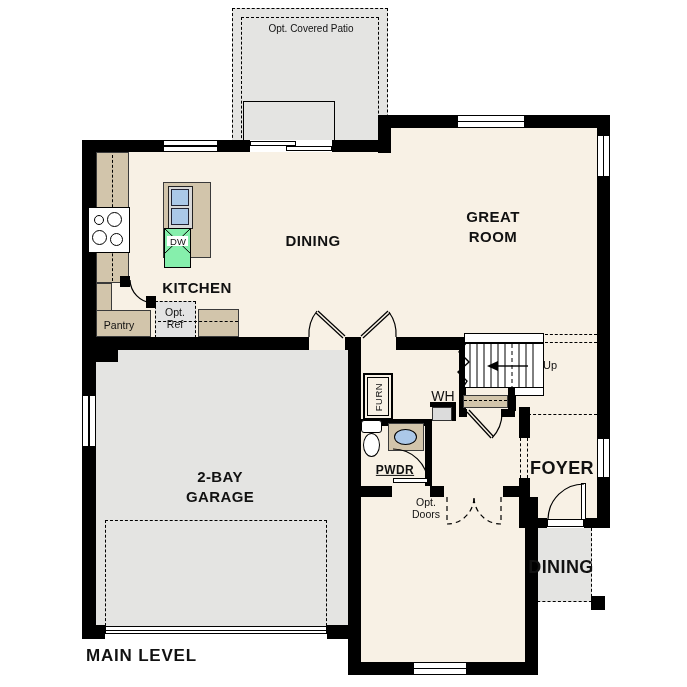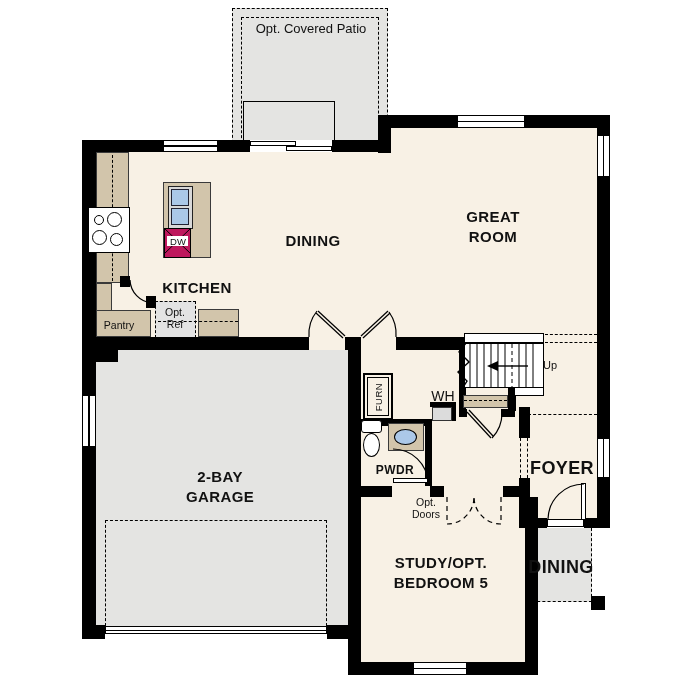--- a/index.html
+++ b/index.html
@@ -12,21 +12,21 @@
   .win{position:absolute;box-sizing:border-box;background:#fff;border:1.5px solid #000;}
   .win i.h{position:absolute;left:0;right:0;top:50%;height:1.5px;margin-top:-0.75px;background:#000;}
   .win i.v{position:absolute;top:0;bottom:0;left:50%;width:1.5px;margin-left:-0.75px;background:#000;}
   .whitebar{position:absolute;box-sizing:border-box;background:#fff;border:1.5px solid #000;}
   .dash-h{position:absolute;box-sizing:border-box;border-top:1.5px dashed #000;height:0;}
   .dash-v{position:absolute;box-sizing:border-box;border-left:1.5px dashed #000;width:0;}
   .dashrect{position:absolute;box-sizing:border-box;border:1.5px dashed #000;}
   .lbl{position:absolute;transform:translate(-50%,-50%);color:#111;font-weight:bold;font-size:15px;
        letter-spacing:.4px;white-space:nowrap;text-align:center;line-height:1.35;}
   .lbl.md{font-size:18px;}
-  .lbl.sm{font-size:12px;}
+  .lbl.sm{font-size:12px;text-decoration:underline;}
   .lbl.tiny{font-weight:normal;font-size:10.5px;letter-spacing:0;line-height:1.15;}
   .circ{position:absolute;box-sizing:border-box;border:1.3px solid #000;border-radius:50%;background:#fff;}
   svg.overlay{position:absolute;left:0;top:0;pointer-events:none;}
 </style>
 </head>
 <body>
 
 <div id="plan">
 
   <div class="fill" style="left:96px;top:150px;width:292px;height:200px"></div>
@@ -133,21 +133,21 @@
     <div class="circ" style="left:18px;top:4px;width:15px;height:15px"></div>
     <div class="circ" style="left:3px;top:22px;width:15px;height:15px"></div>
     <div class="circ" style="left:21px;top:25px;width:13px;height:13px"></div>
   </div>
 
   <div class="tan" style="left:163px;top:182px;width:48px;height:76px"></div>
   <div class="abs" style="left:168px;top:186px;width:25px;height:43px;background:#d8d8d8;border:1px solid #222">
     <div class="abs" style="left:2px;top:2px;width:18px;height:17px;background:#abc8e8;border:1px solid #223"></div>
     <div class="abs" style="left:2px;top:21px;width:18px;height:17px;background:#abc8e8;border:1px solid #223"></div>
   </div>
-  <div class="abs" style="left:164px;top:228px;width:27px;height:30px;background:#be185d;border:1px solid #000">
+  <div class="abs" style="left:164px;top:228px;width:27px;height:40px;background:#86efac;border:1px solid #000">
     <svg width="27" height="26" style="position:absolute;left:-1px;top:-1px">
       <line x1="0" y1="0" x2="27" y2="26" stroke="#000" stroke-width="1"></line>
       <line x1="27" y1="0" x2="0" y2="26" stroke="#000" stroke-width="1"></line>
       <rect x="3" y="8" width="21" height="10" fill="#fff"></rect>
     </svg>
     <div class="lbl tiny" style="left:13px;top:13px;font-size:9.5px">DW</div>
   </div>
 
   <div class="abs" style="left:363px;top:373px;width:30px;height:47px;border:2px solid #000;background:#f8f1e5">
     <div class="abs" style="left:2px;top:2px;right:2px;bottom:2px;border:1px solid #000"></div>
@@ -213,43 +213,40 @@
     <path d="M 584 484 A 36 36 0 0 0 548 519" stroke="#000" stroke-width="1.2" fill="none"></path>
 
     <g stroke="#000" stroke-width="1.2" fill="none" stroke-dasharray="5,4">
       <line x1="447" y1="497" x2="447" y2="524"></line>
       <line x1="501" y1="497" x2="501" y2="524"></line>
       <path d="M 447 524 A 27 27 0 0 0 474 497"></path>
       <path d="M 501 524 A 27 27 0 0 1 474 497"></path>
     </g>
   </svg>
 
-  <div class="lbl tiny" style="left:311px;top:29px;font-size:13px">Opt. Covered Patio</div>
+  <div class="lbl tiny" style="left:311px;top:29px;font-size:10px">Opt. Covered Patio</div>
   <div class="lbl" style="left:197px;top:288px">KITCHEN</div>
   <div class="lbl" style="left:313px;top:241px">DINING</div>
   <div class="lbl" style="left:493px;top:227px">
     <div>GREAT</div>
       <div>ROOM</div>
   </div>
   <div class="lbl" style="left:220px;top:487px">
     <div>2-BAY</div>
       <div>GARAGE</div>
-  </div>
-  <div class="lbl" style="left:441px;top:573px">
-    <div>STUDY/OPT.</div>
-      <div>BEDROOM 5</div>
   </div>
   <div class="lbl md" style="left:562px;top:468px">FOYER</div>
   <div class="lbl md" style="left:561px;top:567px">DINING</div>
   <div class="lbl sm" style="left:395px;top:470px">PWDR</div>
   <div class="lbl tiny" style="left:119px;top:325px">Pantry</div>
   <div class="lbl tiny" style="left:175px;top:318px">
     <div>Opt.</div>
       <div>Ref</div>
   </div>
   <div class="lbl tiny" style="left:443px;top:396px;font-size:14px">WH</div>
   <div class="lbl tiny" style="left:550px;top:365px;font-size:11px">Up</div>
   <div class="lbl tiny" style="left:426px;top:508px">
     <div>Opt.</div>
       <div>Doors</div>
   </div>
+  <div class="abs" style="left:86px;top:646px;font-weight:bold;font-size:17px;letter-spacing:.8px;color:#111">MAIN LEVEL</div>
 
 </div>
 
 </body></html>

